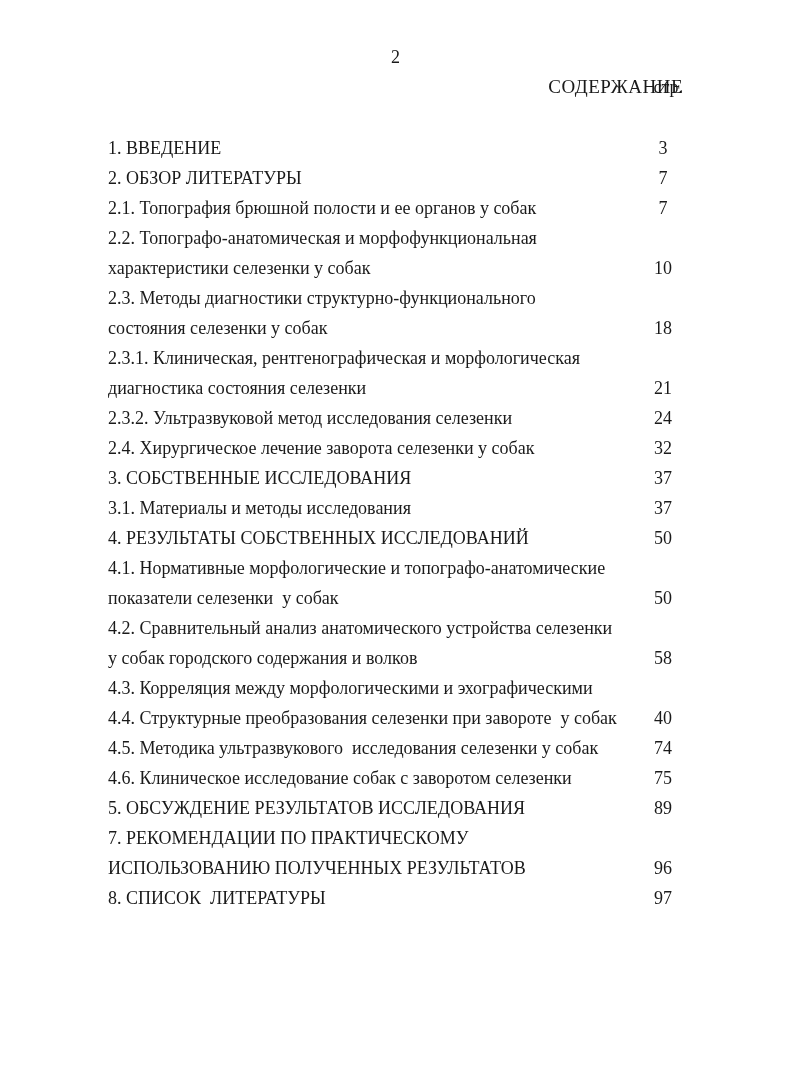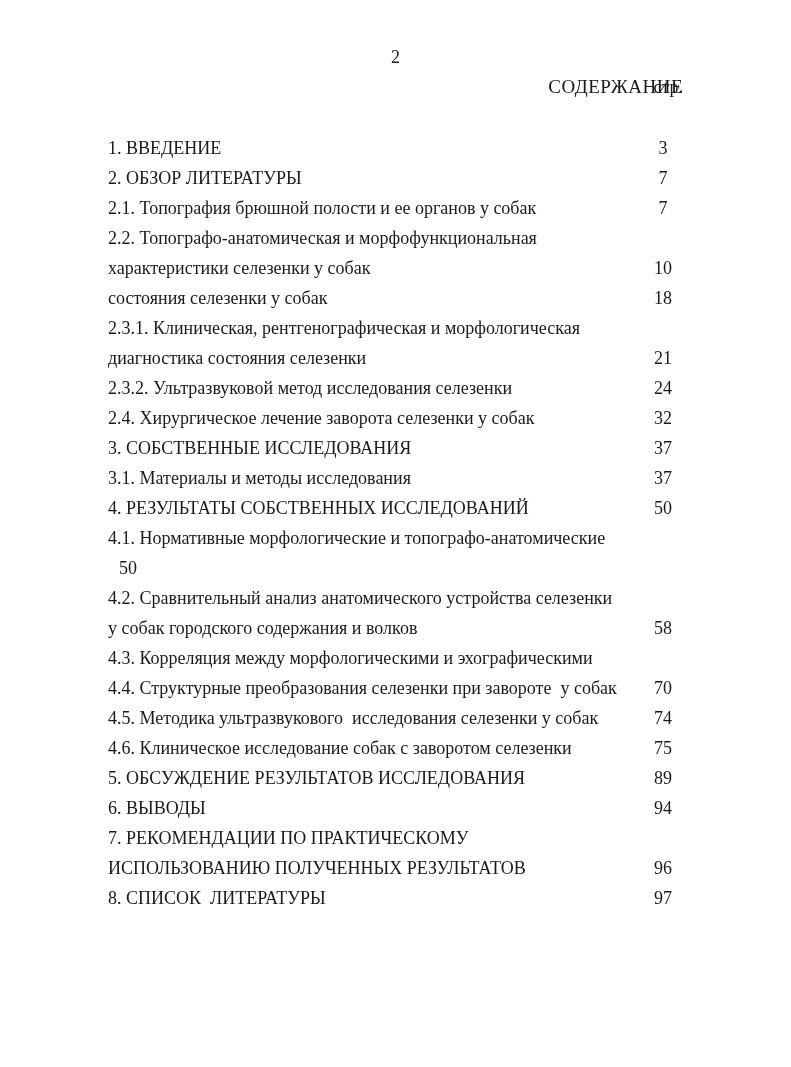--- a/index.html
+++ b/index.html
@@ -99,20 +99,24 @@
       </div>
     <div class="row">
         <span class="t">2.2. Топографо-анатомическая и морфофункциональная</span>
         <span class="p"></span>
       </div>
     <div class="row">
         <span class="t">характеристики селезенки у собак</span>
         <span class="p">10</span>
       </div>
     <div class="row">
+        <span class="t">2.3. Методы диагностики структурно-функционального</span>
+        <span class="p"></span>
+      </div>
+    <div class="row">
         <span class="t">состояния селезенки у собак</span>
         <span class="p">18</span>
       </div>
     <div class="row">
         <span class="t">2.3.1. Клиническая, рентгенографическая и морфологическая</span>
         <span class="p"></span>
       </div>
     <div class="row">
         <span class="t">диагностика состояния селезенки</span>
         <span class="p">21</span>
@@ -135,53 +139,50 @@
       </div>
     <div class="row">
         <span class="t">4. РЕЗУЛЬТАТЫ СОБСТВЕННЫХ ИССЛЕДОВАНИЙ</span>
         <span class="p">50</span>
       </div>
     <div class="row">
         <span class="t">4.1. Нормативные морфологические и топографо-анатомические</span>
         <span class="p"></span>
       </div>
     <div class="row">
+        <span class="t">показатели селезенки  у собак</span>
         <span class="p">50</span>
       </div>
     <div class="row">
         <span class="t">4.2. Сравнительный анализ анатомического устройства селезенки</span>
         <span class="p"></span>
       </div>
     <div class="row">
         <span class="t">у собак городского содержания и волков</span>
         <span class="p">58</span>
       </div>
     <div class="row">
         <span class="t">4.3. Корреляция между морфологическими и эхографическими</span>
         <span class="p"></span>
       </div>
     <div class="row">
         <span class="t">4.4. Структурные преобразования селезенки при завороте  у собак</span>
-        <span class="p">70</span>
+        <span class="p">40</span>
       </div>
     <div class="row">
         <span class="t">4.5. Методика ультразвукового  исследования селезенки у собак</span>
         <span class="p">74</span>
       </div>
     <div class="row">
         <span class="t">4.6. Клиническое исследование собак с заворотом селезенки</span>
         <span class="p">75</span>
       </div>
     <div class="row">
         <span class="t">5. ОБСУЖДЕНИЕ РЕЗУЛЬТАТОВ ИССЛЕДОВАНИЯ</span>
         <span class="p">89</span>
-      </div>
-    <div class="row">
-        <span class="t">6. ВЫВОДЫ</span>
-        <span class="p">94</span>
       </div>
     <div class="row">
         <span class="t">7. РЕКОМЕНДАЦИИ ПО ПРАКТИЧЕСКОМУ</span>
         <span class="p"></span>
       </div>
     <div class="row">
         <span class="t">ИСПОЛЬЗОВАНИЮ ПОЛУЧЕННЫХ РЕЗУЛЬТАТОВ</span>
         <span class="p">96</span>
       </div>
     <div class="row">

